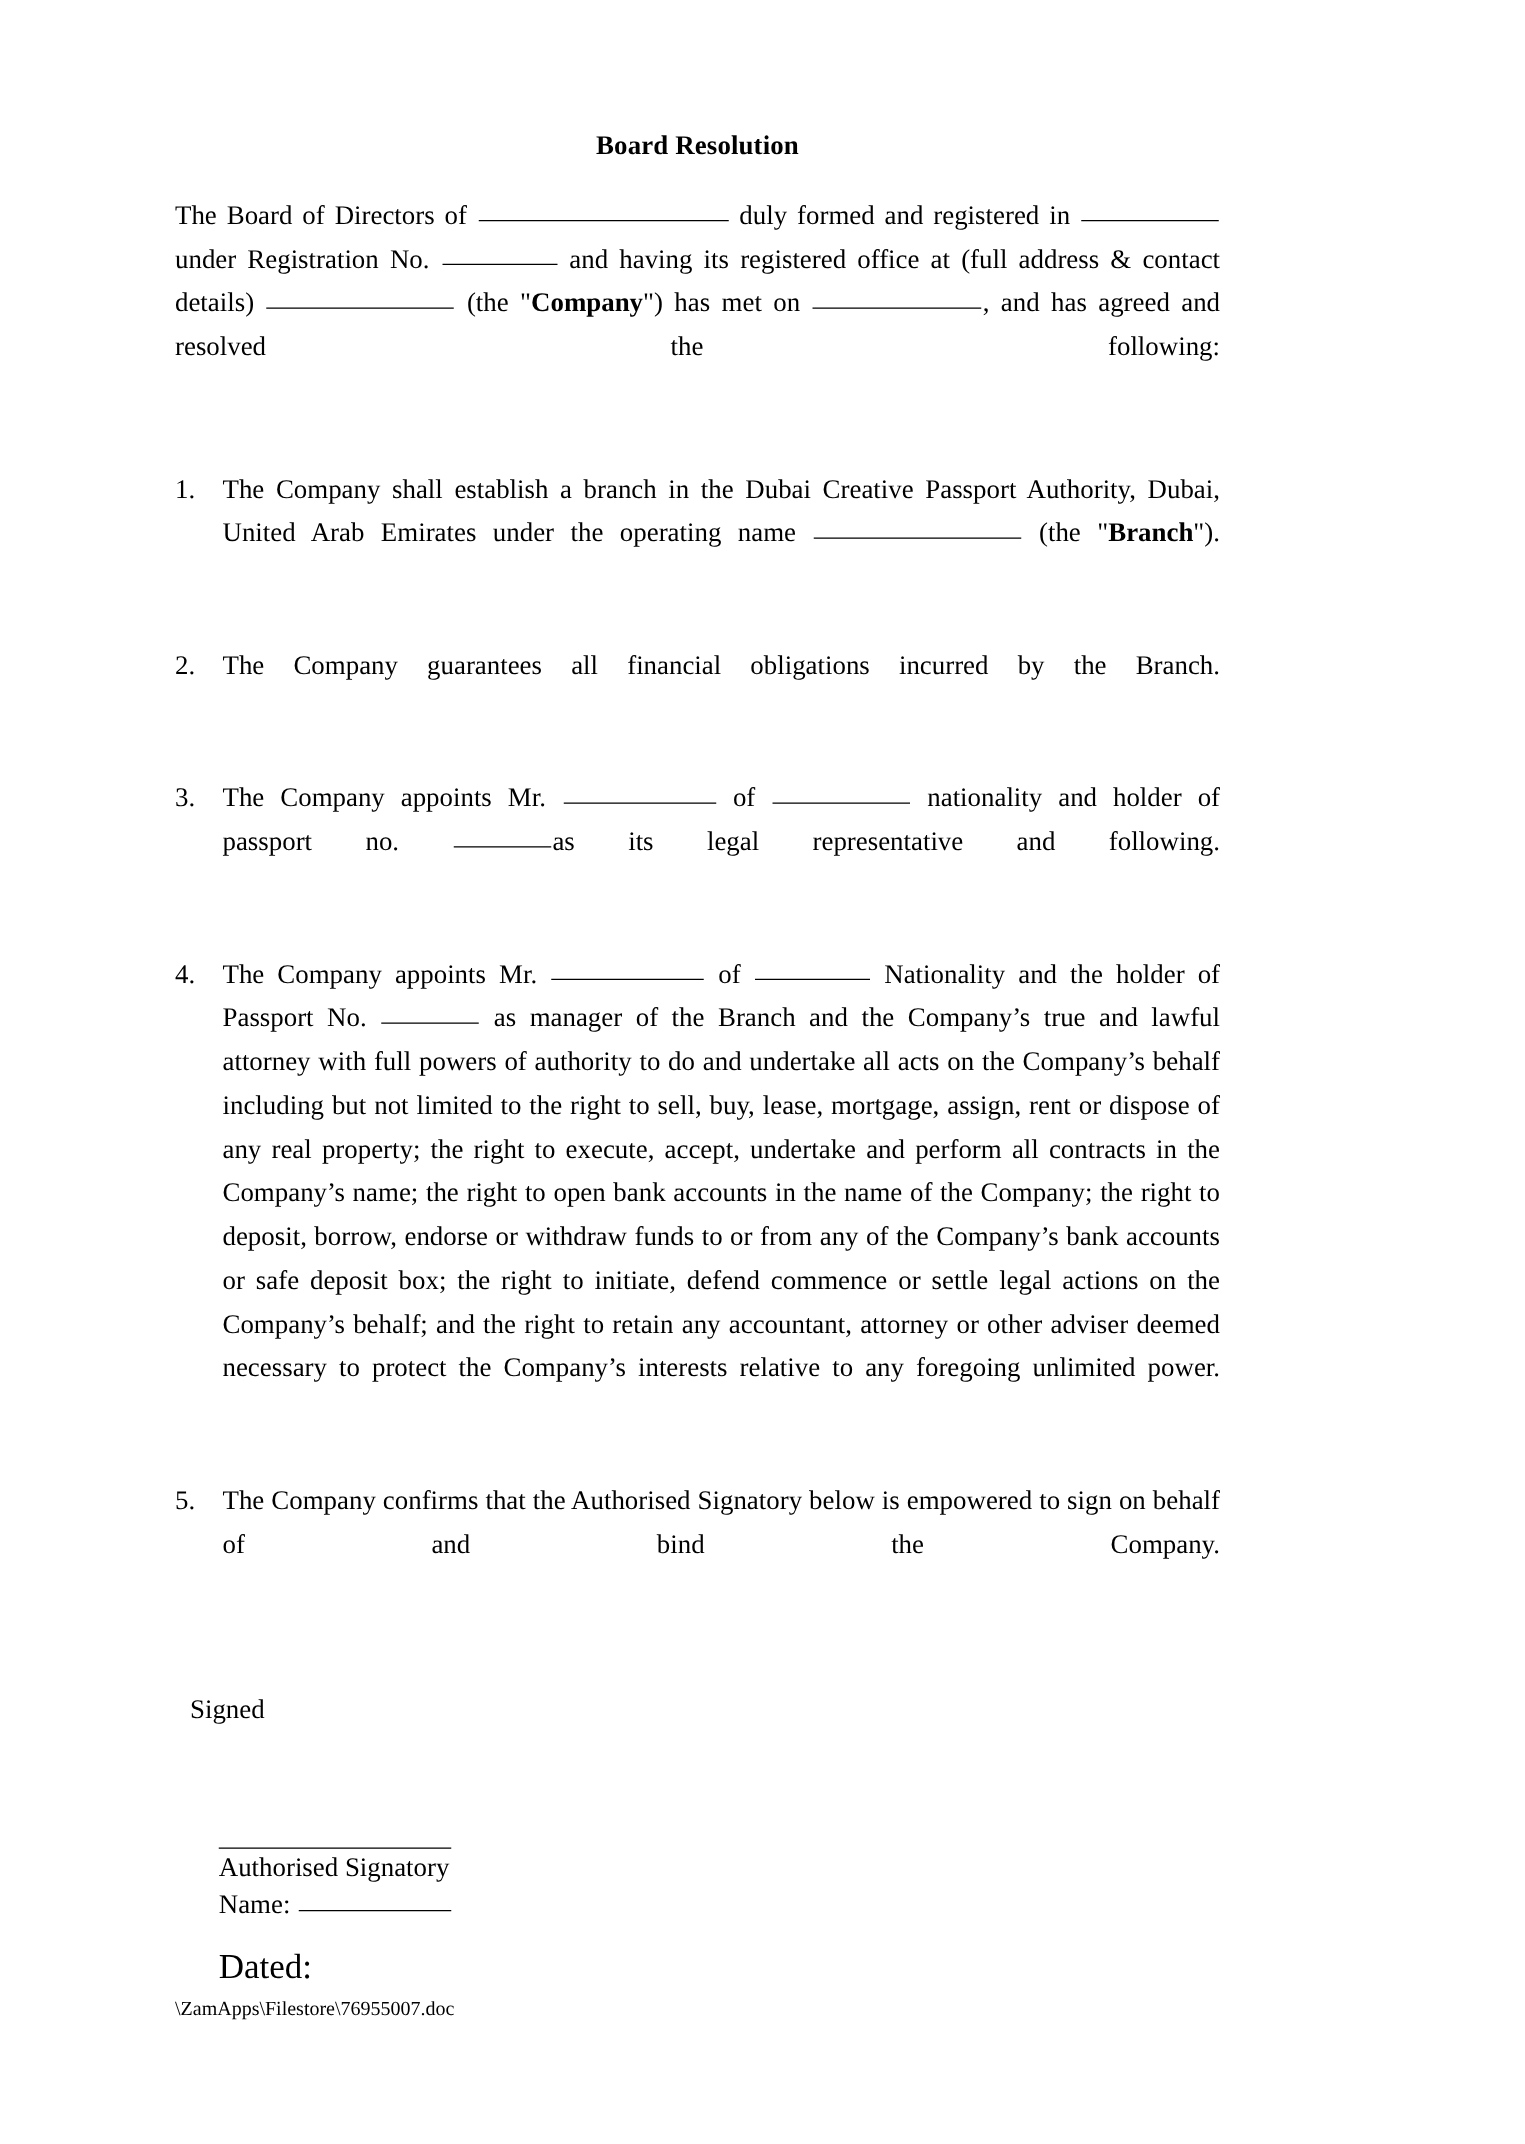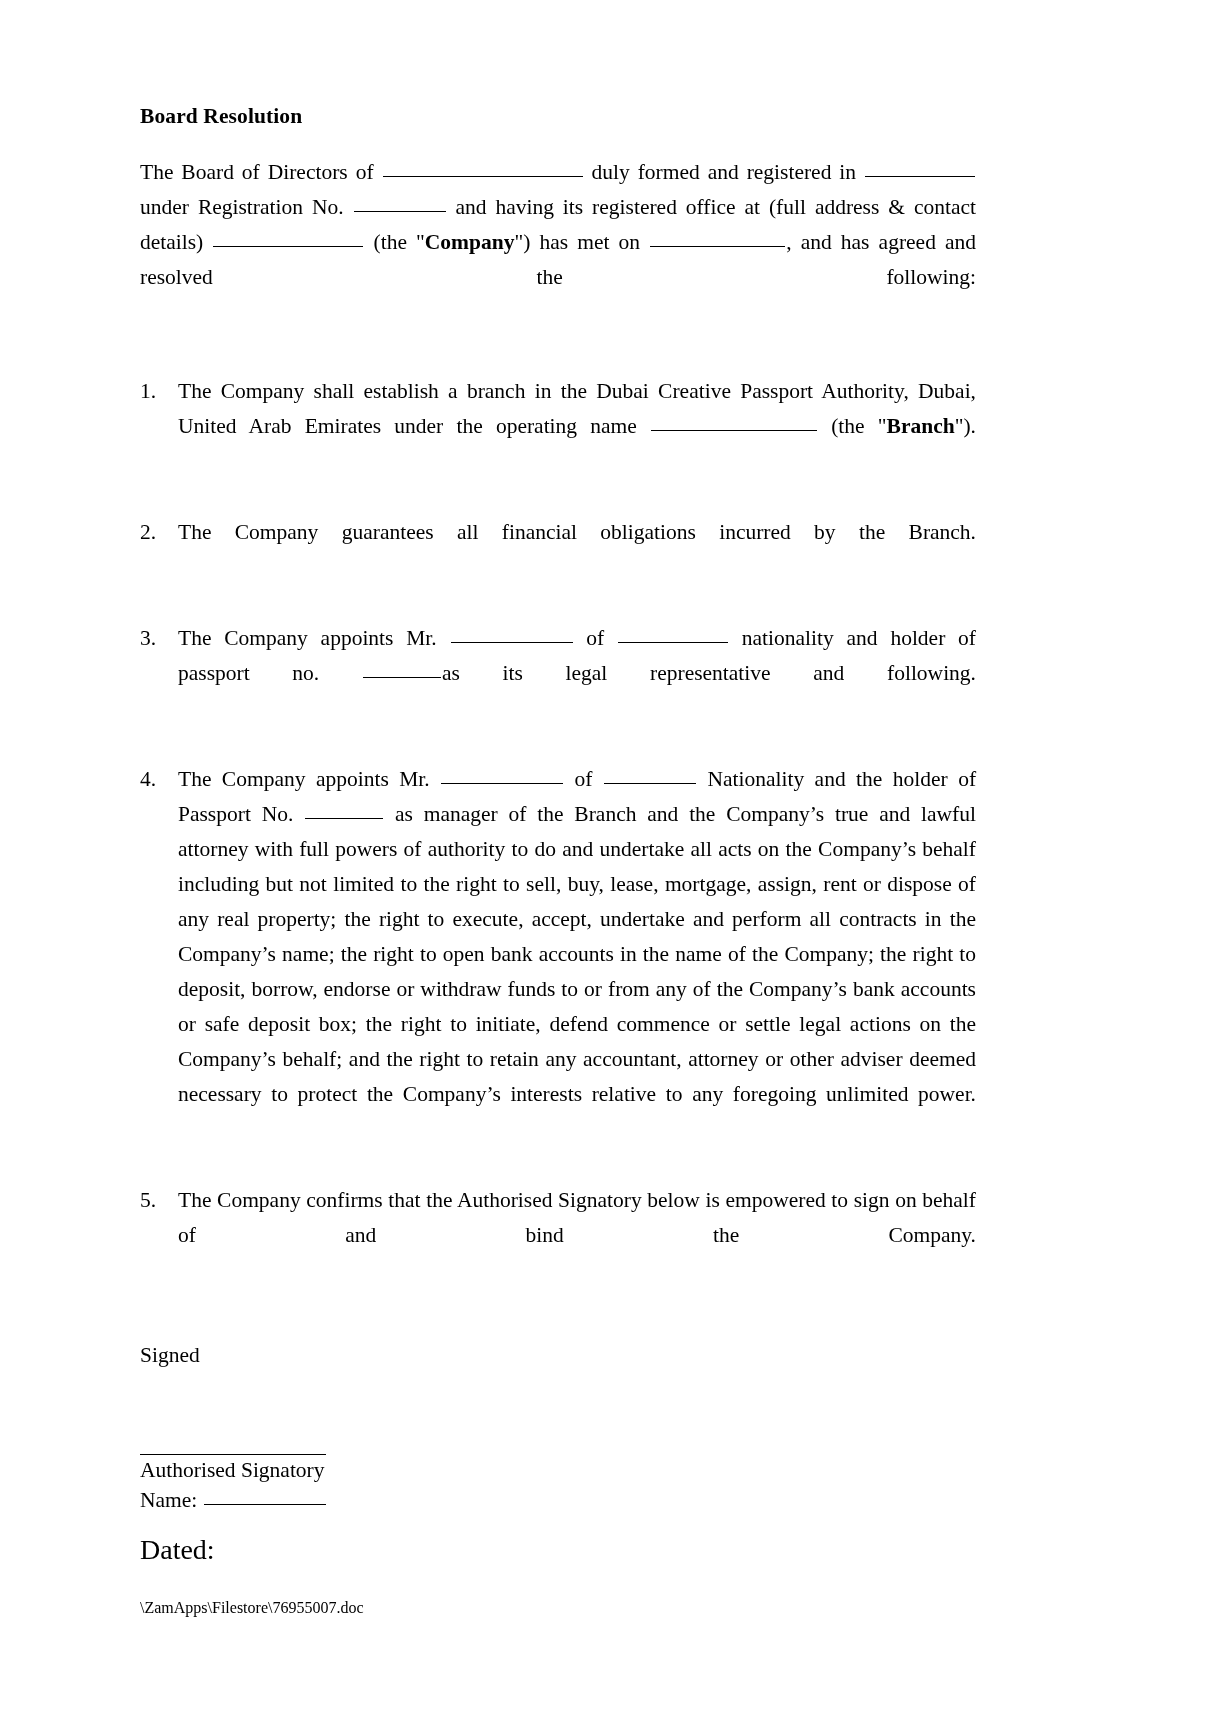--- a/index.html
+++ b/index.html
@@ -21,20 +21,21 @@
   }
   .content {
     position: absolute;
     left: 140px;
     top: 0;
     width: 836px;
   }
 
   
   .doc-title {
+    text-align: center;
     font-weight: bold;
     font-size: 21.5px;
     letter-spacing: 0.1px;
     margin: 0;
     padding-top: 104px;
   }
 
   
   .intro {
     margin: 0;
@@ -94,25 +95,26 @@
   .b-ml  { width: 150px; }
   .b-l   { width: 166px; }
   .b-xl  { width: 200px; }
 
   .bold { font-weight: bold; }
 
   
   .signed-label {
     font-size: 21.5px;
     line-height: 30px;
-    margin: 0;
+    margin: 12px;
     padding-top: 52px;
   }
   .sig-block {
     padding-top: 84px;
+    margin-left: 35px;
   }
   .sig-rule {
     width: 186px;
     border-top: 1.4px solid #000;
     height: 0;
     margin: 0 0 2px 0;
   }
   .sig-line {
     font-size: 21.5px;
     line-height: 27px;

